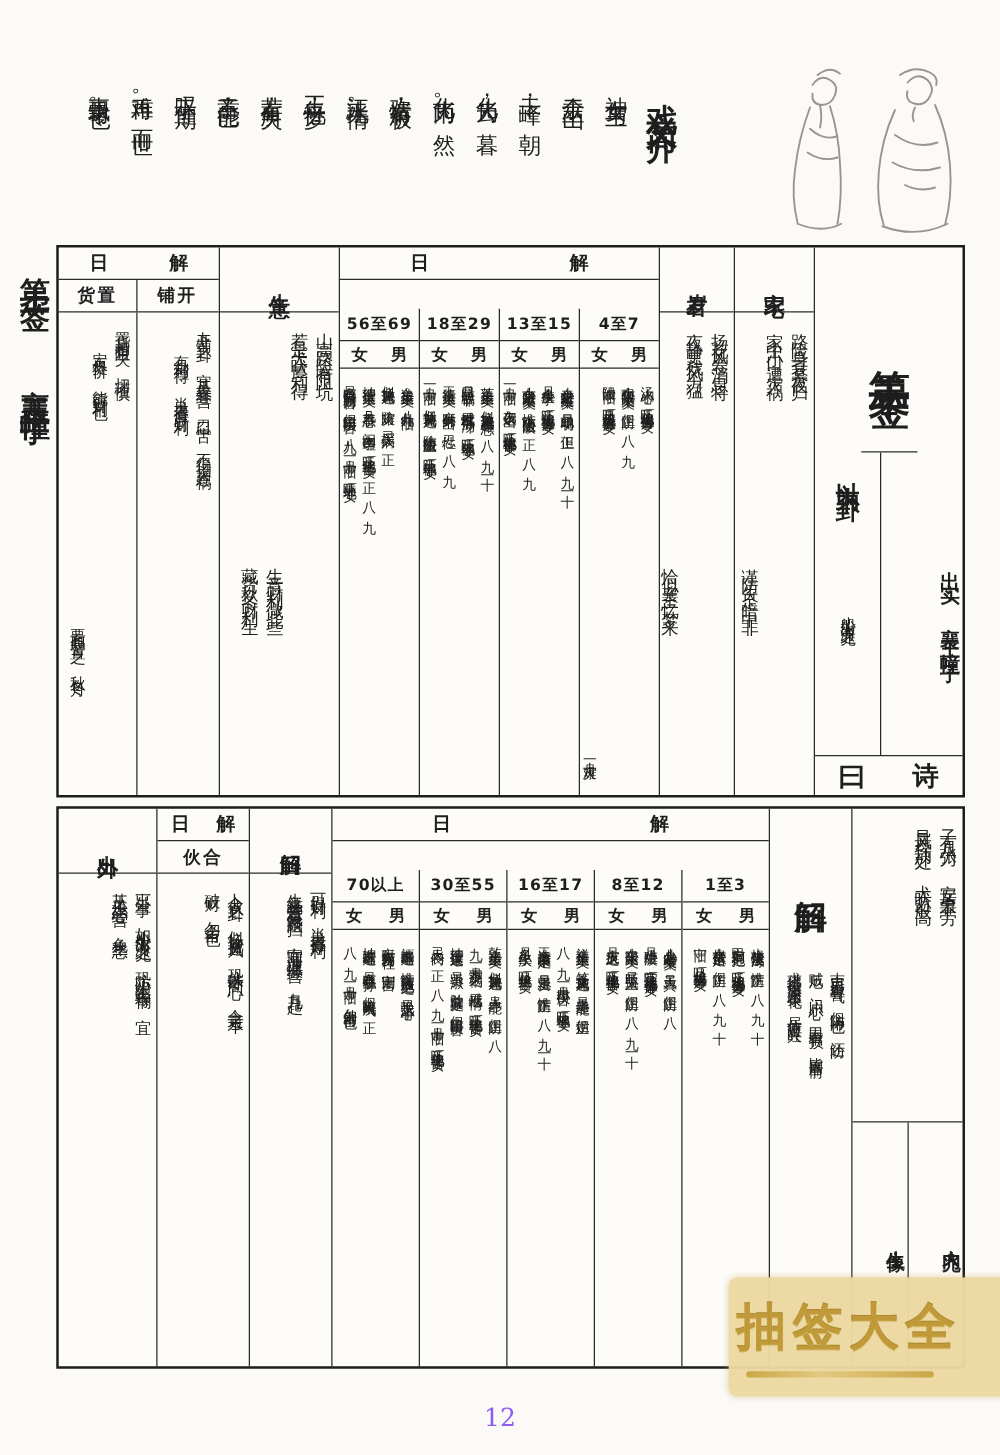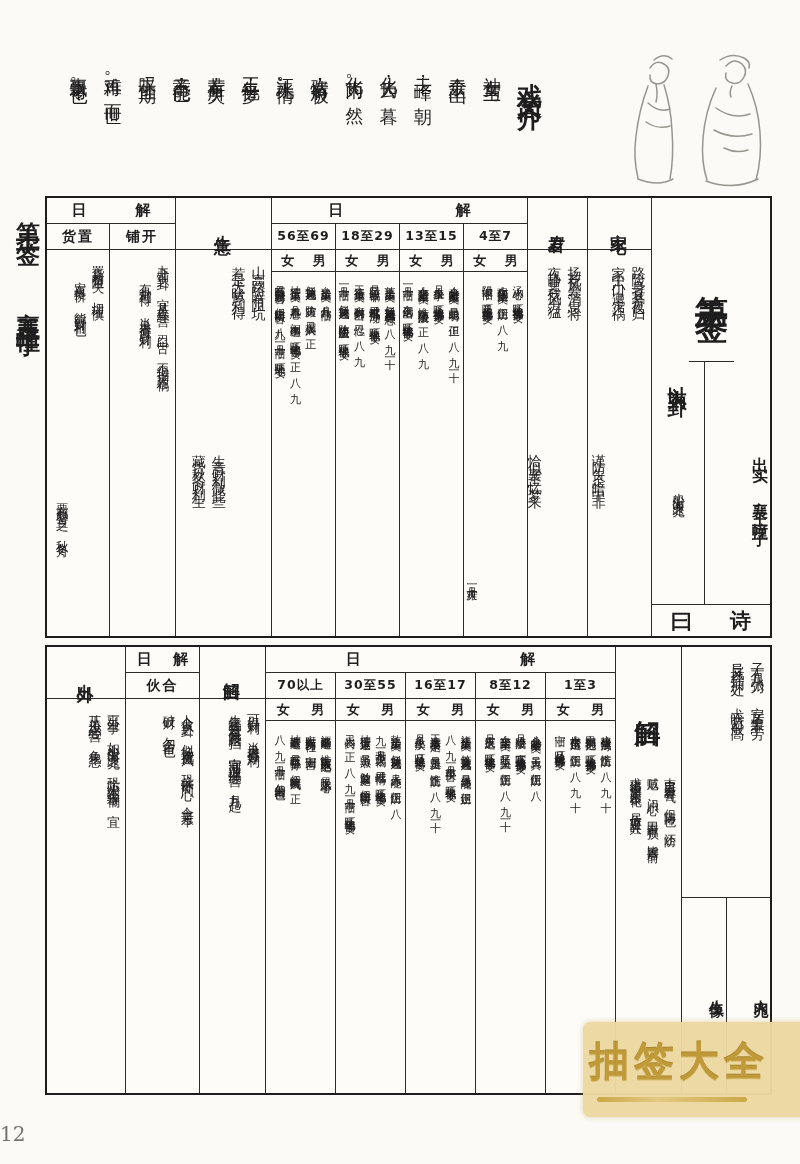--- a/index.html
+++ b/index.html
@@ -36,21 +36,21 @@
   .hcell{display:flex;align-items:center;justify-content:center;
     font-size:14px;font-weight:bold;letter-spacing:2px;}
   .hb{height:26px;border-bottom:1px solid #2b2b2b;}
   .crow{display:flex;flex:1;min-height:0;}
   .crow>.vcell{height:100%;}
   .vhead{height:52px;border-bottom:1px solid #2b2b2b;display:flex;align-items:center;
     justify-content:center;font-size:17px;font-weight:bold;letter-spacing:.15em;
     writing-mode:vertical-rl;text-orientation:upright;margin:0 auto;width:100%;}
   .col>.vcell,.grp>.vcell{flex:1;min-height:0;}
   
-  .agesrow{display:flex;flex:1;min-height:0;}
+  .agesrow{display:flex;flex:1;min-height:0;margin-top:23px;}
   .agecell{flex:1;display:flex;flex-direction:column;min-width:0;}
   .agerange{height:26px;border-bottom:1px solid #2b2b2b;display:flex;align-items:center;
     justify-content:center;font-size:12.5px;font-weight:600;letter-spacing:1px;}
   .sexrow{height:22px;border-bottom:1px solid #2b2b2b;display:flex;align-items:center;
     justify-content:space-around;font-size:13px;font-weight:600;}
   .agec{flex:1;font-size:11px;letter-spacing:1px;}
   .agec>div{line-height:1.3;}
   
   .goods,.shop{font-size:12.5px;letter-spacing:.25em;}
   .biz,.poem{font-size:14px;letter-spacing:.48em;}
@@ -84,22 +84,22 @@
   .bighead{height:116px;display:flex;align-items:center;justify-content:center;
     font-size:26px;font-weight:bold;letter-spacing:.2em;font-family:"DejaVu Serif",serif;margin:0 auto;}
   
   .watermark{left:583px;top:1022px;width:236px;height:95px;background:#ecd8a1;
     border-radius:7px 0 0 7px;opacity:.97;z-index:5;box-shadow:0 0 6px rgba(190,160,80,.45);}
   .wmtext{margin:12px 0 0 6px;font-size:40px;font-weight:bold;color:#bf9733;
     letter-spacing:5px;font-family:"DejaVu Serif",serif;
     text-shadow:0 1px 0 #d9bd72, 0 -1px 0 #a8842a;}
   .wmline{margin:8px 0 0 14px;width:150px;height:5px;border-radius:3px;
     background:linear-gradient(90deg,#c9a542,#e3c87e 40%,#c9a542);}
-  .pagenum{left:0;top:1122px;width:800px;font-size:20px;
-    font-family:"DejaVu Serif",serif;color:#737373;}
+  .pagenum{left:0;top:1122px;width:800px;text-align:center;font-size:20px;
+    font-family:"DejaVu Serif",serif;color:#8b5cf6;}
 </style>
 </head>
 <body>
 
 <div class="page" data-name="book-page">
 
   <div class="abs intro-illu" data-name="opera-figures-illustration">
     <svg width="192" height="146" viewBox="0 0 192 146" data-name="figures-drawing">
       <g stroke="#98958e" fill="none" stroke-width="1.5" stroke-linecap="round">
         <path d="M52 18 q6 -9 14 -4 q7 4 4 12 q-3 8 -11 8 q-8 -1 -7 -9"></path>

